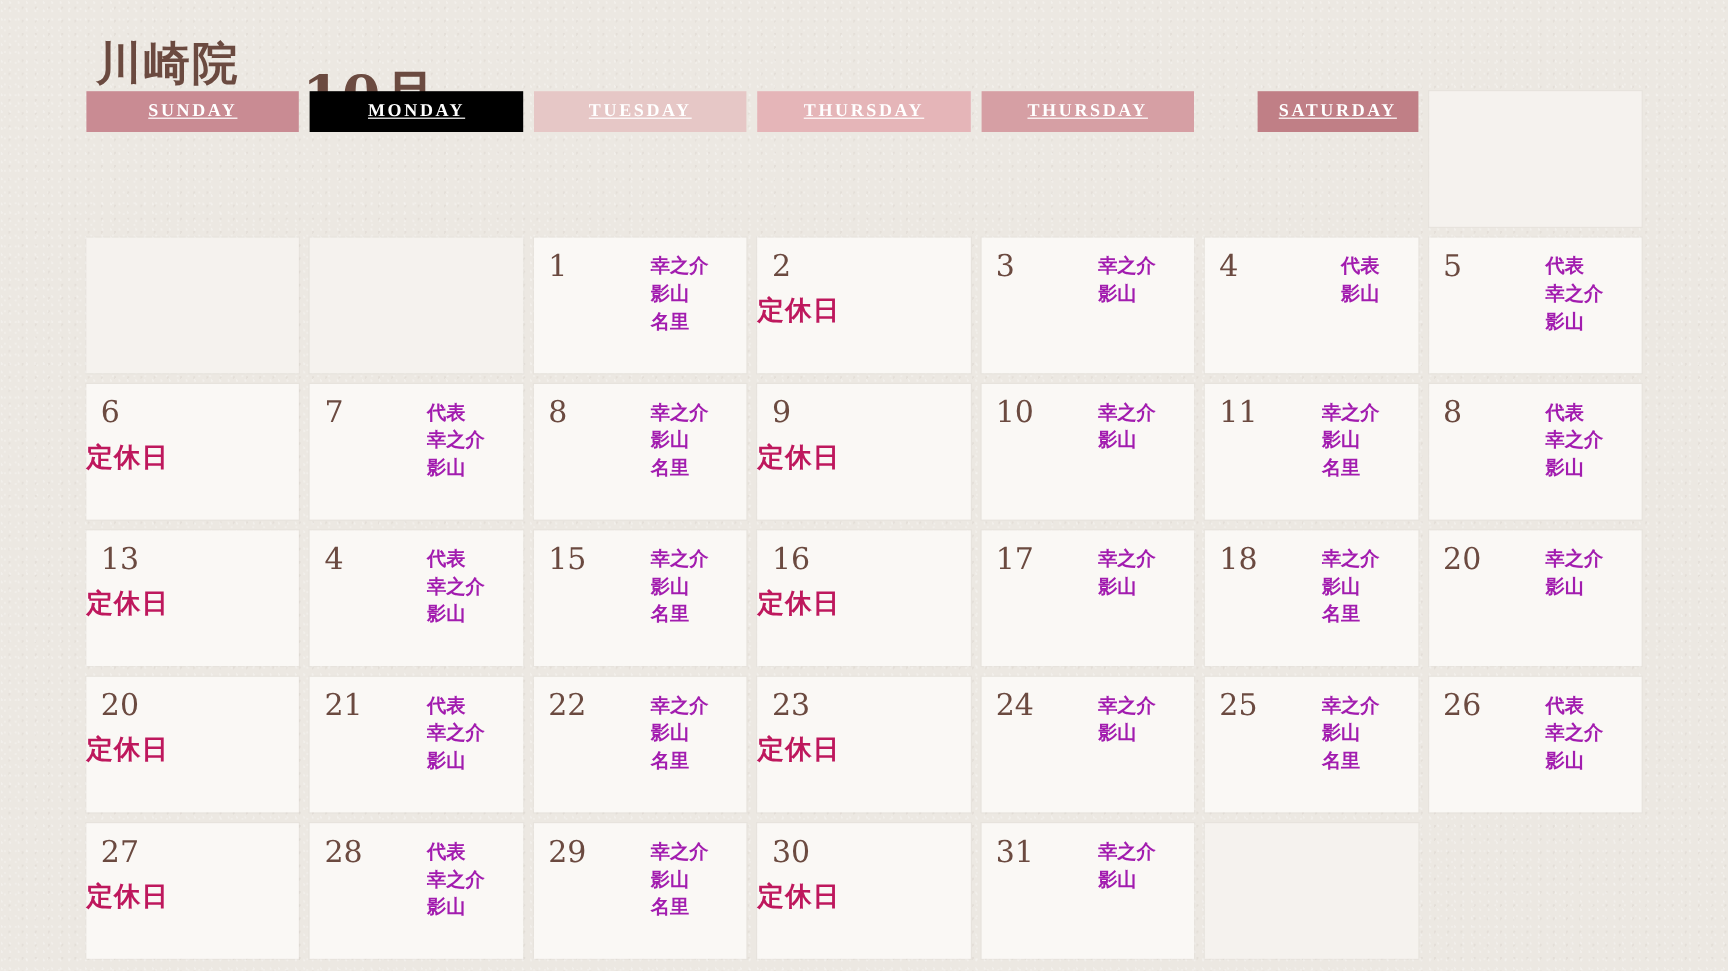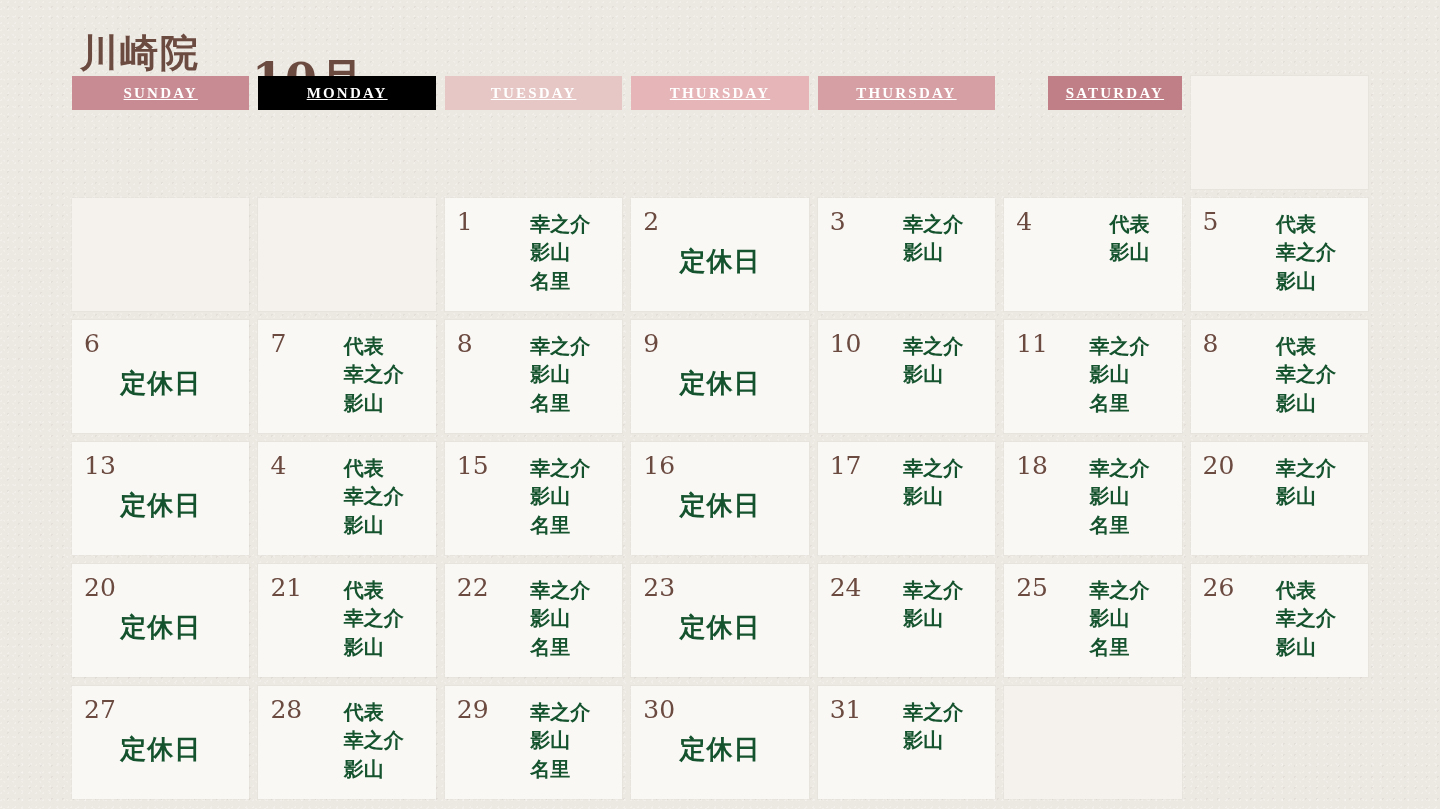--- a/index.html
+++ b/index.html
@@ -102,37 +102,36 @@
     line-height: 1;
     color: #6b4a40;
     font-family: "DejaVu Serif", "Liberation Serif", serif;
     padding-top: 3px;
   }
   .staff {
     display: flex;
     flex-direction: column;
     align-items: flex-start;
     gap: 2px;
-    font-size: 20px;
+    font-size: 16px;
     line-height: 1.32;
-    color: #14532d;
+    color: #a21caf;
     font-weight: bold;
     padding-top: 5px;
     padding-right: 22px;
     font-family: "DejaVu Serif", "Liberation Serif", serif;
   }
   .closed {
     position: absolute;
     left: 0;
     right: 0;
     top: 46px;
-    text-align: center;
-    font-size: 26px;
-    font-weight: bold;
-    color: #14532d;
+    font-size: 22px;
+    font-weight: bold;
+    color: #be185d;
     letter-spacing: 1px;
     font-family: "DejaVu Serif", "Liberation Serif", serif;
   }
   .cell.closed-day { }
 </style>
 </head>
 <body>
 
 <div id="page">
 

